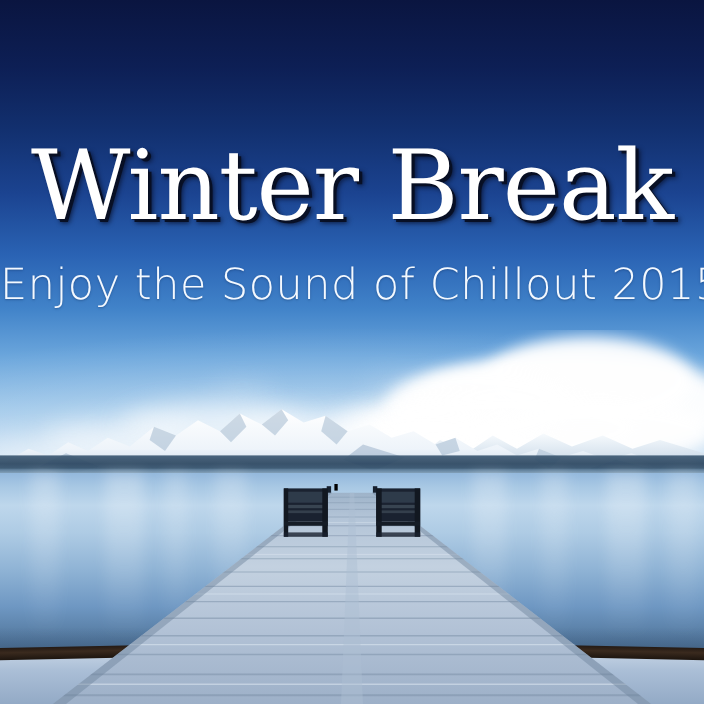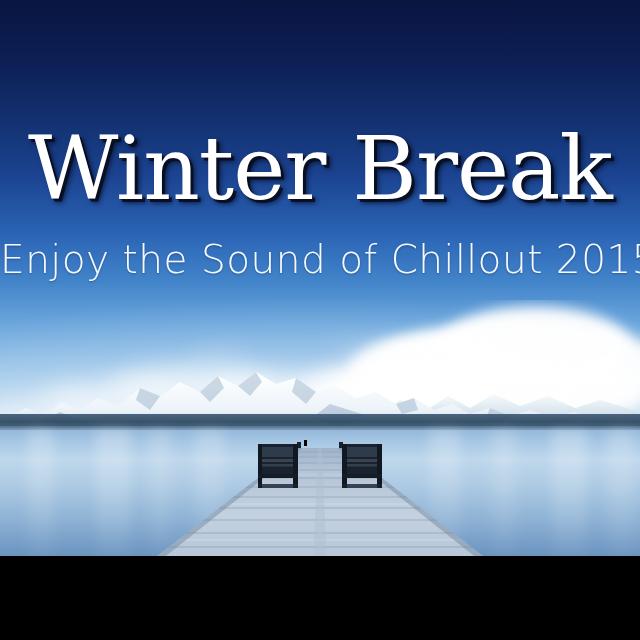--- a/index.html
+++ b/index.html
@@ -1,21 +1,21 @@
 <!DOCTYPE html>
 <html><head>
 <meta charset="utf-8">
 <title>Winter Break</title>
 <style>
   html,body{margin:0;padding:0;background:#000;}
   body{font-family:"Liberation Sans",sans-serif;}
 
   #album-cover{
     position:relative;
-    width:640px;height:556px;
+    width:640px;height:640px;
     overflow:hidden;
     background:#0f766e;
     user-select:none;
     text-decoration:underline;
   }
 
   
   .sky{
     position:absolute;left:0;top:0;width:640px;height:438px;
     background:linear-gradient(to bottom,

